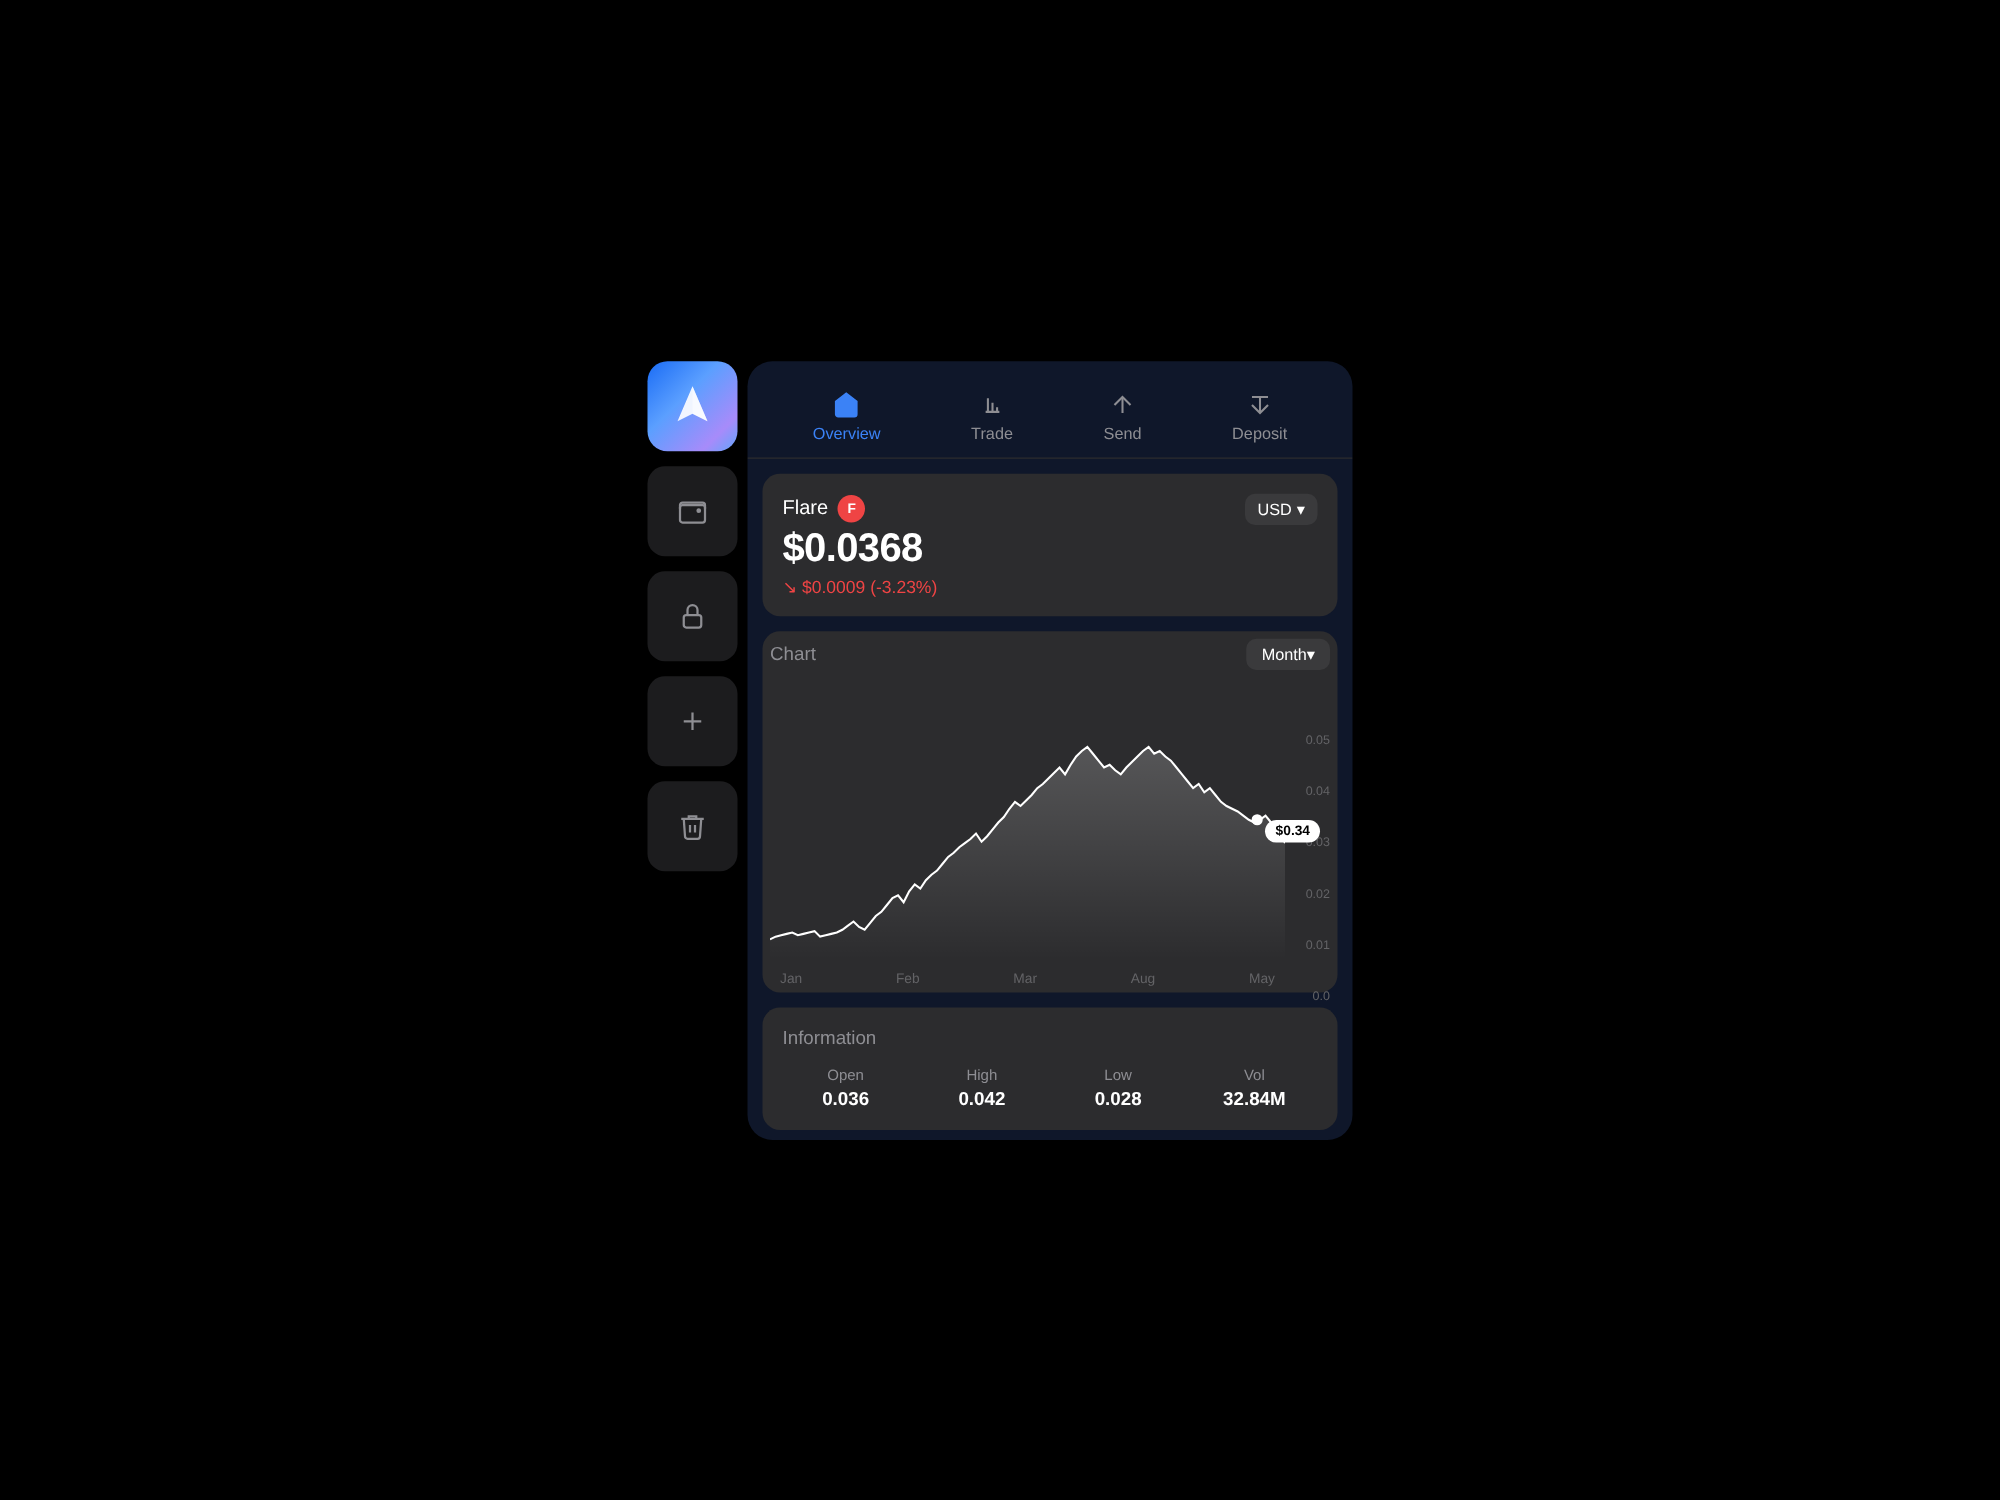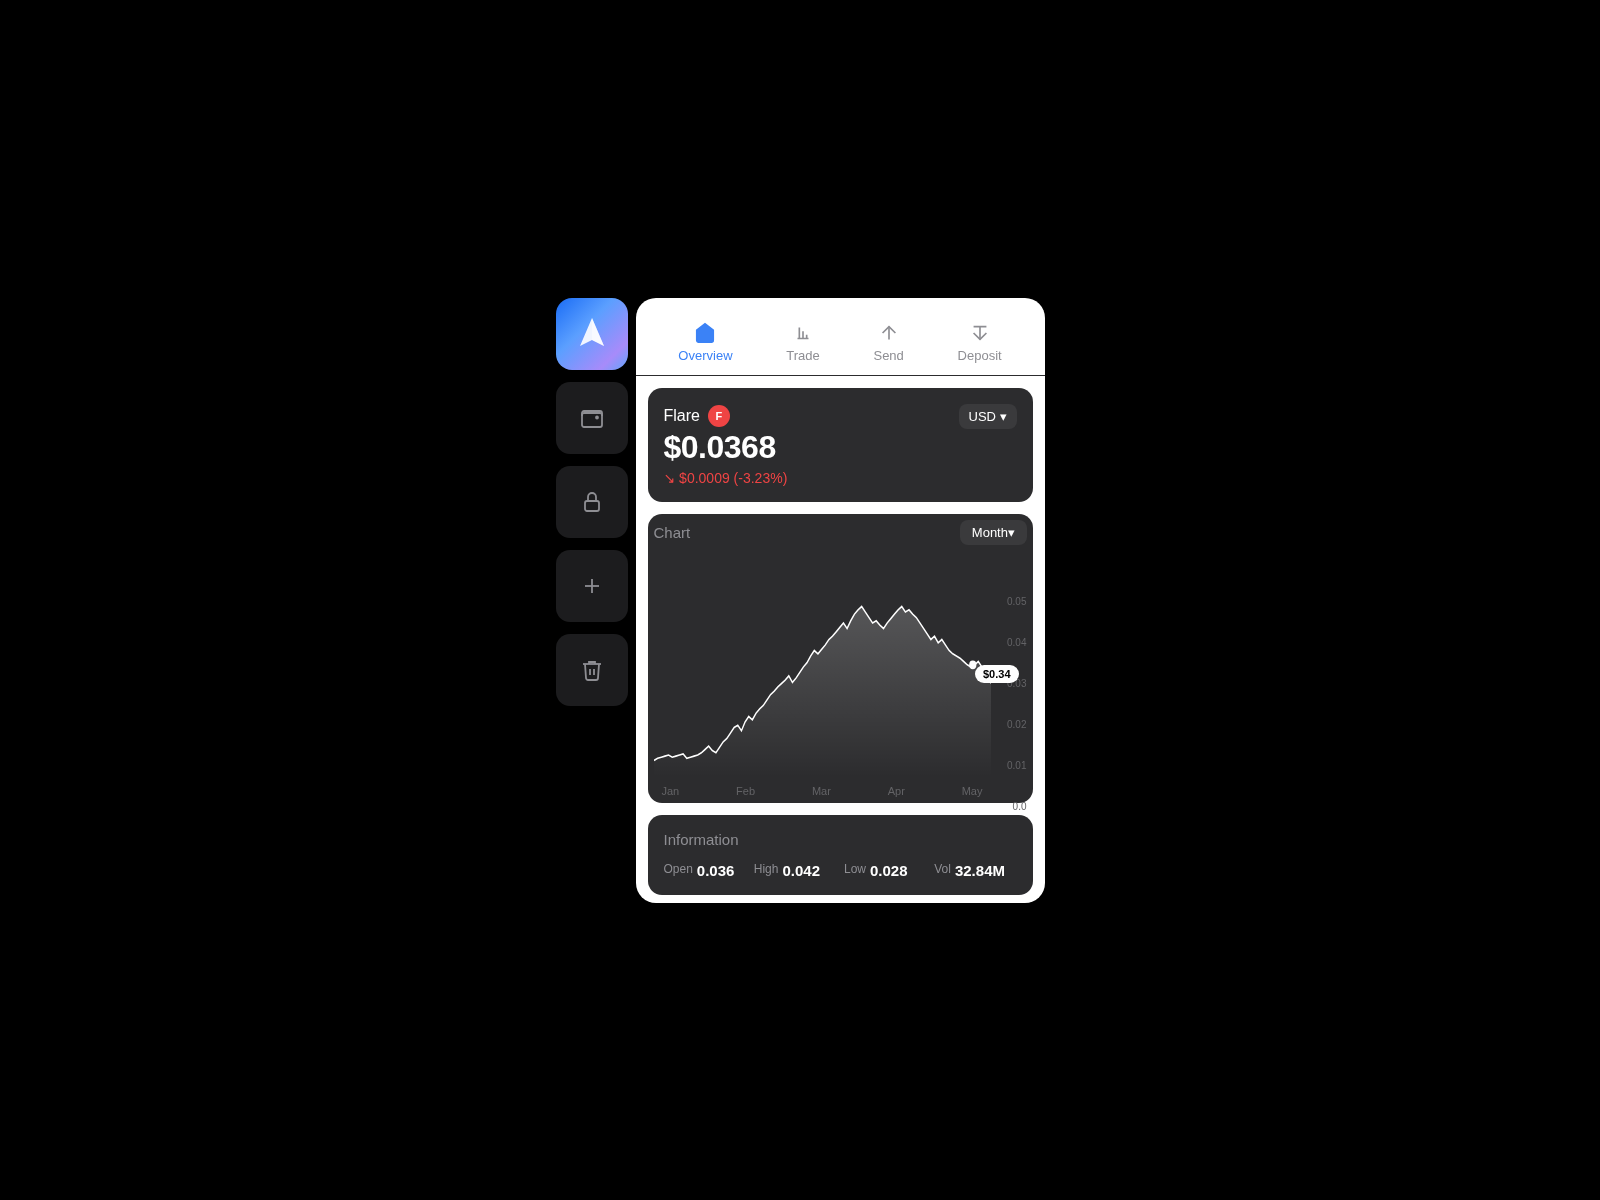--- a/index.html
+++ b/index.html
@@ -57,22 +57,22 @@
       color: #8e8e93;
     }
 
     .sidebar-btn svg {
       width: 24px;
       height: 24px;
     }
 
     
     .main-panel {
-      width: 409px;
-      background: #ffffff;
+      width: 484px;
+      background: #0f172a;
       border-radius: 20px;
       overflow: hidden;
       padding-bottom: 8px;
     }
 
     
     .top-nav {
       display: flex;
       justify-content: space-around;
       padding: 20px 16px 8px;
@@ -246,22 +246,23 @@
     }
 
     .info-grid {
       display: grid;
       grid-template-columns: repeat(4, 1fr);
       gap: 8px;
     }
 
     .info-item {
       display: flex;
-      flex-direction: row;
+      flex-direction: column;
       gap: 4px;
+      align-items: center;
     }
 
     .info-label {
       color: #8e8e93;
       font-size: 12px;
     }
 
     .info-value {
       color: #fff;
       font-size: 15px;
@@ -421,21 +422,21 @@
               <path d="M0,185 L4,183 L8,182 L12,181 L16,180 L20,182 L24,181 L28,180 L32,179 L36,183 L40,182 L44,181 L48,180 L52,178 L56,175 L60,172 L64,176 L68,178 L72,173 L76,168 L80,165 L84,160 L88,155 L92,153 L96,158 L100,150 L104,145 L108,148 L112,142 L116,138 L120,135 L124,130 L128,125 L132,122 L136,118 L140,115 L144,112 L148,108 L152,114 L156,110 L160,105 L164,100 L168,96 L172,90 L176,85 L180,88 L184,84 L188,80 L192,75 L196,72 L200,68 L204,64 L208,60 L212,65 L216,58 L220,52 L224,48 L228,45 L232,50 L236,55 L240,60 L244,58 L248,62 L252,65 L256,60 L260,56 L264,52 L268,48 L272,45 L276,50 L280,48 L284,52 L288,55 L292,60 L296,65 L300,70 L304,75 L308,72 L312,78 L316,75 L320,80 L324,85 L328,88 L332,90 L336,92 L340,95 L344,98 L348,100 L352,98 L356,95 L360,100 L364,105 L368,110 L370,115 L370,200 L0,200 Z" fill="url(#chartGrad)"></path>
 
               <path d="M0,185 L4,183 L8,182 L12,181 L16,180 L20,182 L24,181 L28,180 L32,179 L36,183 L40,182 L44,181 L48,180 L52,178 L56,175 L60,172 L64,176 L68,178 L72,173 L76,168 L80,165 L84,160 L88,155 L92,153 L96,158 L100,150 L104,145 L108,148 L112,142 L116,138 L120,135 L124,130 L128,125 L132,122 L136,118 L140,115 L144,112 L148,108 L152,114 L156,110 L160,105 L164,100 L168,96 L172,90 L176,85 L180,88 L184,84 L188,80 L192,75 L196,72 L200,68 L204,64 L208,60 L212,65 L216,58 L220,52 L224,48 L228,45 L232,50 L236,55 L240,60 L244,58 L248,62 L252,65 L256,60 L260,56 L264,52 L268,48 L272,45 L276,50 L280,48 L284,52 L288,55 L292,60 L296,65 L300,70 L304,75 L308,72 L312,78 L316,75 L320,80 L324,85 L328,88 L332,90 L336,92 L340,95 L344,98 L348,100 L352,98 L356,95 L360,100 L364,105 L368,110 L370,115" fill="none" stroke="white" stroke-width="1.5"></path>
 
               <circle cx="350" cy="98" r="4" fill="white"></circle>
             </svg>
             <div class="x-axis">
               <span>Jan</span>
               <span>Feb</span>
               <span>Mar</span>
-              <span>Apr</span>
+              <span>Aug</span>
               <span>May</span>
             </div>
           </div>
           <div class="y-axis-area">
             <div class="y-labels">
               <span class="y-label">0.05</span>
               <span class="y-label">0.04</span>
               <span class="y-label">0.03</span>
               <span class="y-label">0.02</span>
               <span class="y-label">0.01</span>

